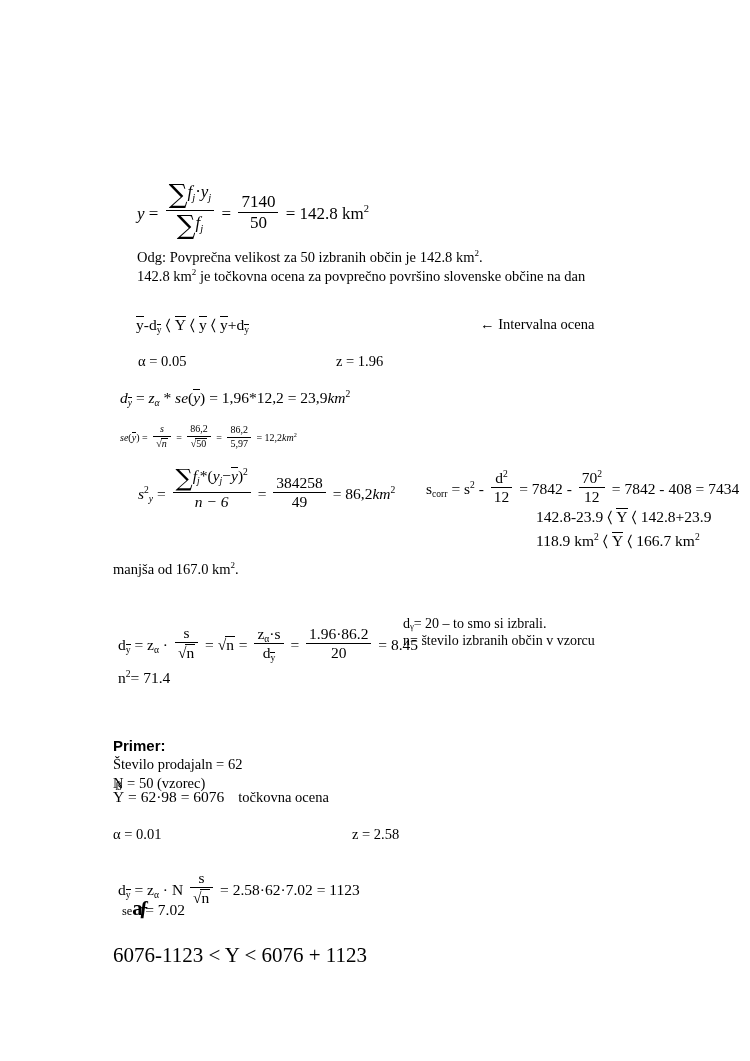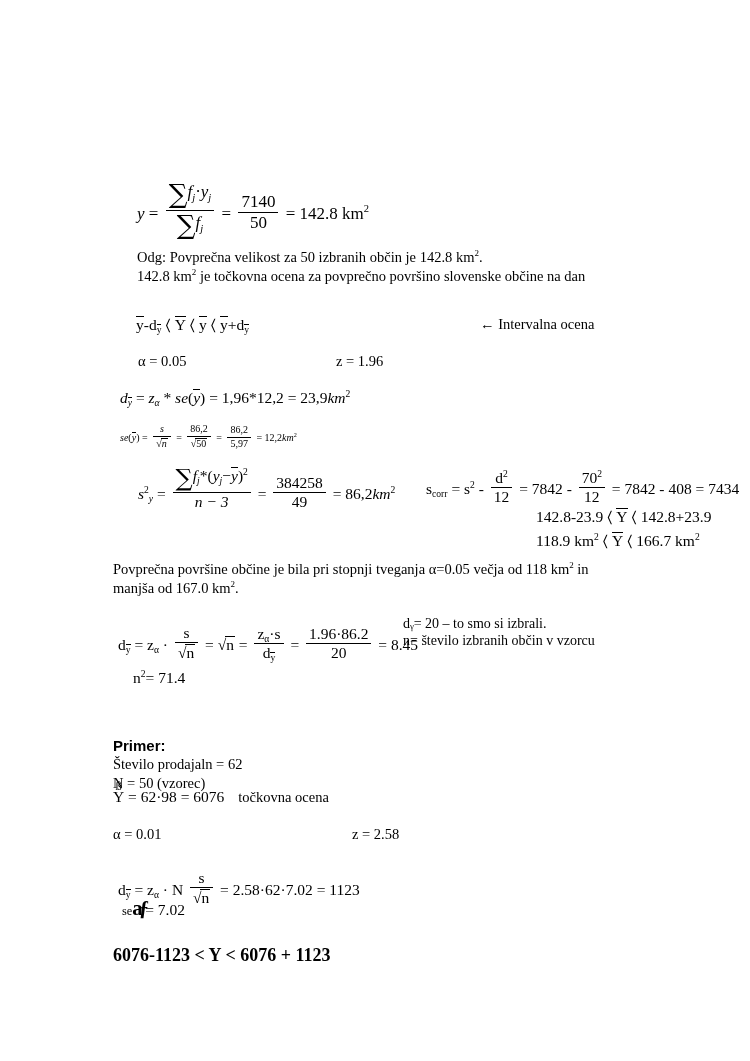--- a/index.html
+++ b/index.html
@@ -164,21 +164,21 @@
     </span>
     <span>=</span>
     <span>12,2</span><span class="mi">km</span><sup class="pw">2</sup>
   </div>
 
   <div class="abs math" style="left:138px; top:466px; font-size:15.5px;">
     <span class="mi">s</span><sup class="pw">2</sup><sub class="sb mi">y</sub>
     <span>=</span>
     <span class="frac">
       <span class="num"><span class="sigma">∑</span><span class="mi">f</span><sub class="sb mi">j</sub><span>*</span><span>(</span><span class="mi">y</span><sub class="sb mi">j</sub><span>−</span><span class="ovl mi">y</span><span>)</span><sup class="pw">2</sup></span>
-      <span class="den mi">n − 3</span>
+      <span class="den mi">n − 6</span>
     </span>
     <span>=</span>
     <span class="frac">
       <span class="num">384258</span>
       <span class="den">49</span>
     </span>
     <span>=</span>
     <span>86,2</span><span class="mi">km</span><sup class="pw">2</sup>
   </div>
 
@@ -208,21 +208,20 @@
 
   <div class="abs math" style="left:536px; top:508px; font-size:15.5px;">
     <span>142.8</span><span>-</span><span>23.9</span><span class="ang">〈</span><span class="ovl">Y</span><span class="ang">〈</span><span>142.8</span><span>+</span><span>23.9</span>
   </div>
 
   <div class="abs math" style="left:536px; top:532px; font-size:15.5px;">
     <span>118.9 km</span><sup class="pw">2</sup><span class="ang">〈</span><span class="ovl">Y</span><span class="ang">〈</span><span>166.7 km</span><sup class="pw">2</sup>
   </div>
 
   <div class="abs txt" style="left:113px; top:560px; width:530px;">
-    <div><span>Povprečna površine občine je bila pri stopnji tveganja α=0.05 večja od 118 km</span><sup class="pw">2</sup><span> in</span></div>
     <div><span>manjša od 167.0 km</span><sup class="pw">2</sup><span>.</span></div>
   </div>
 
   <div class="abs math" style="left:118px; top:625px; font-size:15.5px;">
     <span>d</span><sub class="sb"><span class="ovl">y</span></sub>
     <span>=</span>
     <span>z</span><sub class="sb">α</sub>
     <span>·</span>
     <span class="frac">
       <span class="num">s</span>
@@ -242,21 +241,21 @@
     </span>
     <span>=</span>
     <span>8.45</span>
   </div>
 
   <div class="abs txt small" style="left:403px; top:615px; line-height:17px;">
     <div>dᵧ= 20 – to smo si izbrali.</div>
     <div>n= število izbranih občin v vzorcu</div>
   </div>
 
-  <div class="abs math" style="left:118px; top:670px; font-size:15.5px;margin-left:15px;">
+  <div class="abs math" style="left:118px; top:670px; font-size:15.5px;">
     <span>n</span><sup class="pw">2</sup><span>= 71.4</span>
   </div>
 
   <div class="abs heading" style="left:113px; top:737px;">Primer:</div>
 
   <div class="abs txt" style="left:113px; top:755px; line-height:19px;">
     <div>Število prodajaln = 62</div>
     <div>N = 50 (vzorec)</div>
   </div>
 
@@ -282,15 +281,15 @@
     <span>=</span>
     <span>2.58·62·7.02</span>
     <span>=</span>
     <span>1123</span>
   </div>
 
   <div class="abs math" style="left:122px; top:898px; font-size:15.5px;">
     <span style="font-size:0.8em;">se</span><span class="overlap-glyph">aƒ</span><span>= 7.02</span>
   </div>
 
-  <div class="abs txt" style="left:113px; top:946px; font-size:18px;font-weight:bold;">6076-1123 &lt; Y &lt; 6076 + 1123</div>
+  <div class="abs txt" style="left:113px; top:946px; font-size:21px;">6076-1123 &lt; Y &lt; 6076 + 1123</div>
 
 </div>
 
 </body></html>

